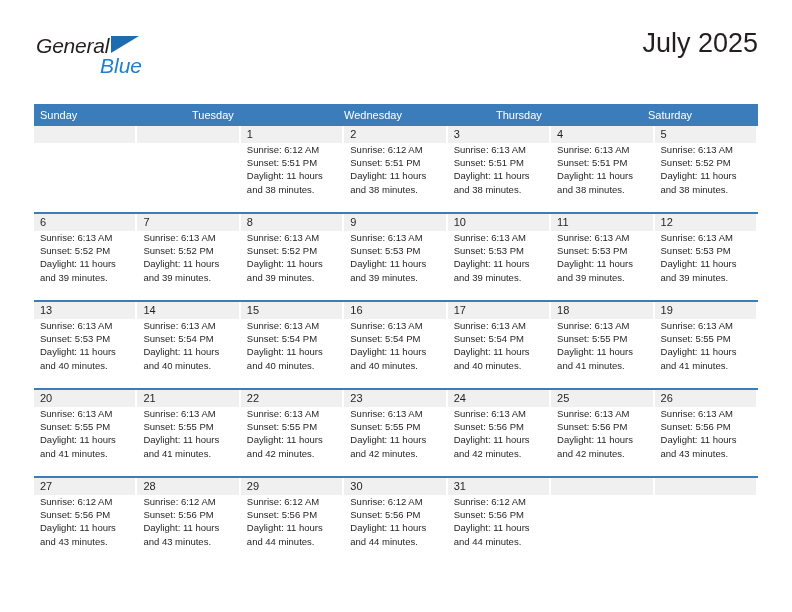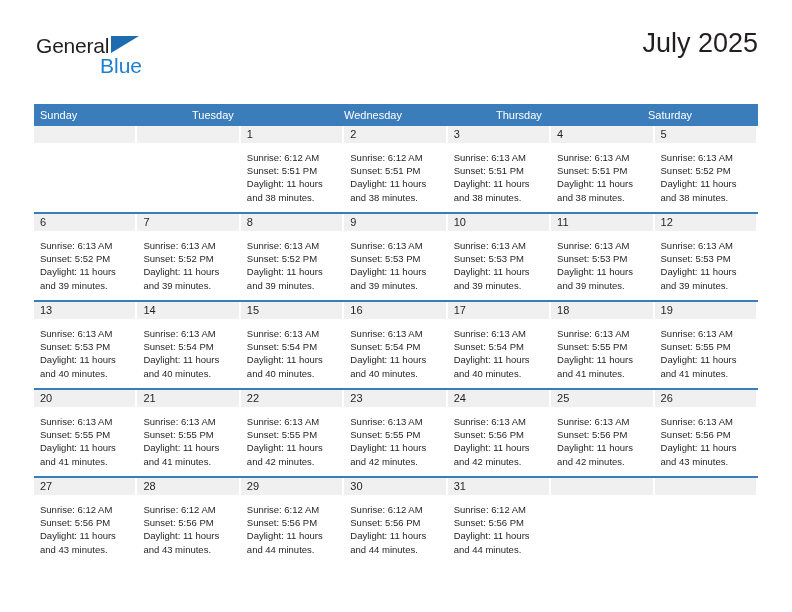--- a/index.html
+++ b/index.html
@@ -28,20 +28,21 @@
     top: 30px;
     right: 34px;
     height: 60px;
   }
   .logo {
     position: absolute;
     left: 0;
     top: 3px;
     width: 170px;
     height: 52px;
+    font-style: italic;
   }
   .logo-general {
     font-size: 21px;
     color: #231f20;
     letter-spacing: -0.2px;
     line-height: 1;
     display: block;
     position: absolute;
     left: 2px;
     top: 2px;
@@ -133,21 +134,21 @@
     color: #231f20;
     height: 17px;
     line-height: 17px;
     padding-left: 6px;
     box-sizing: border-box;
   }
   .day.empty .day-num {
     background: #f0f0f0;
   }
   .day-info {
-    padding: 8px 4px 0 6px;
+    padding: 0 4px 0 6px;
     font-size: 9.5px;
     line-height: 13.2px;
     color: #231f20;
   }
   .day-info div {
     white-space: nowrap;
   }
 </style>
 </head>
 <body>

